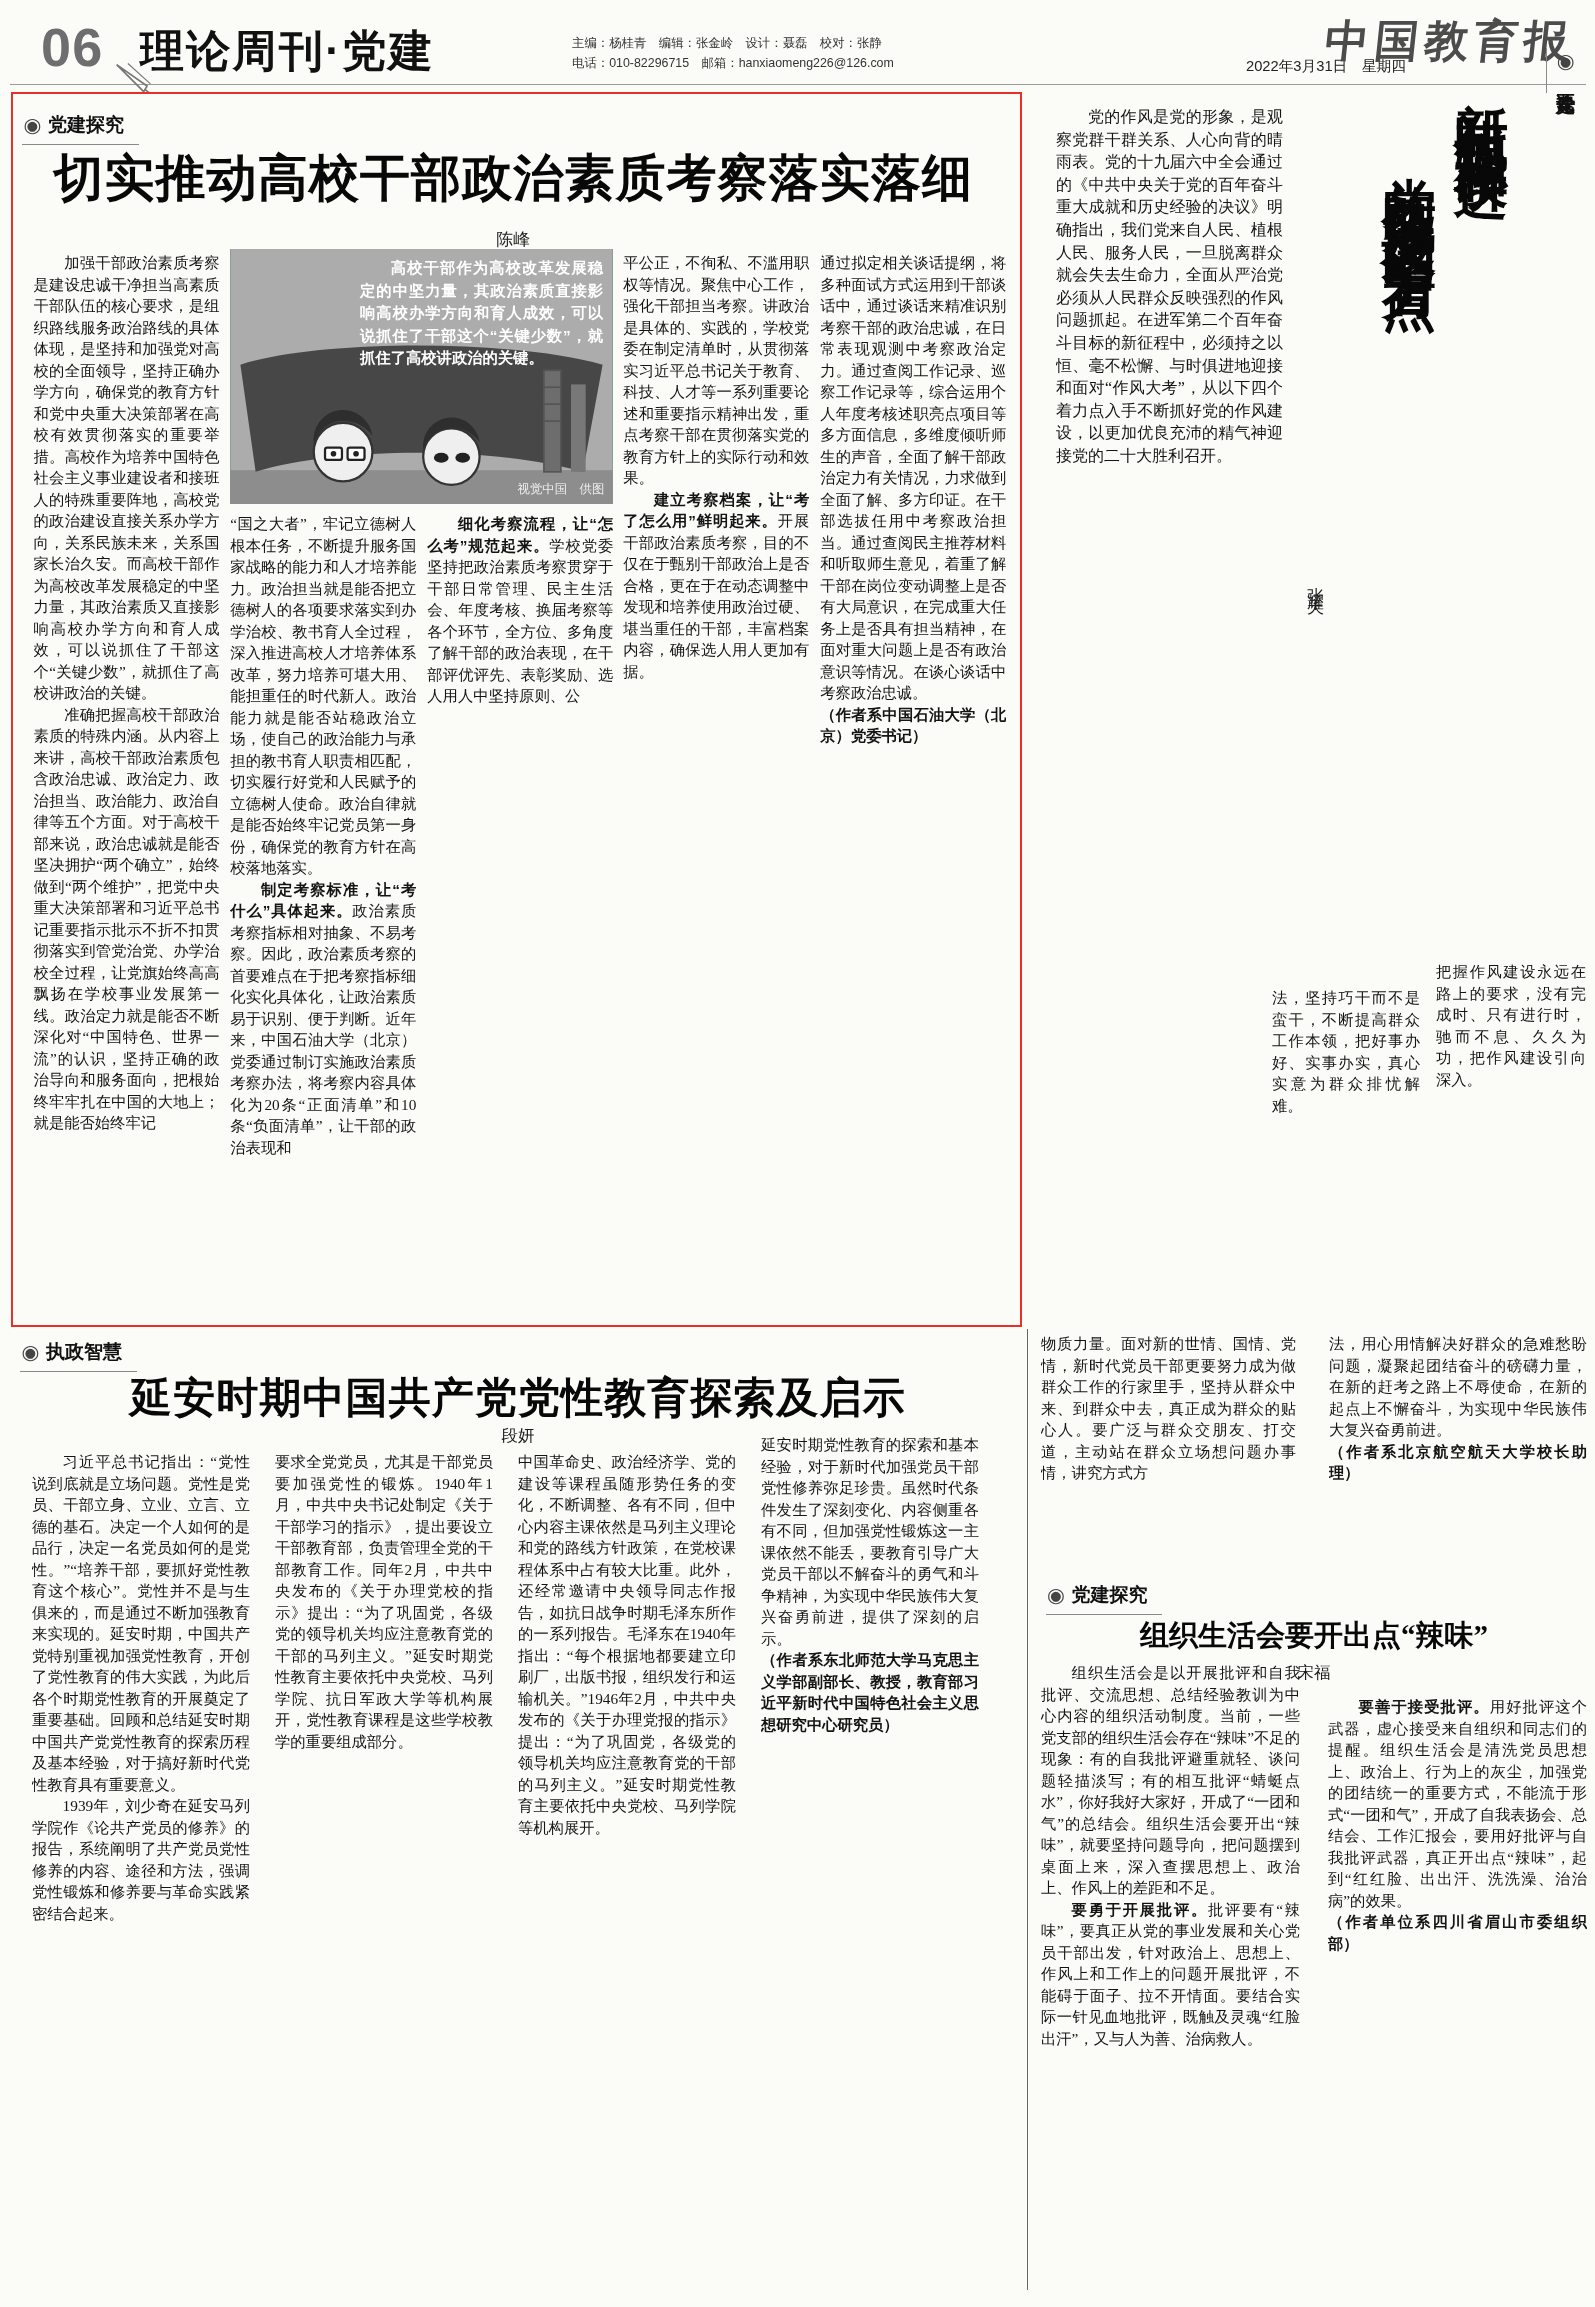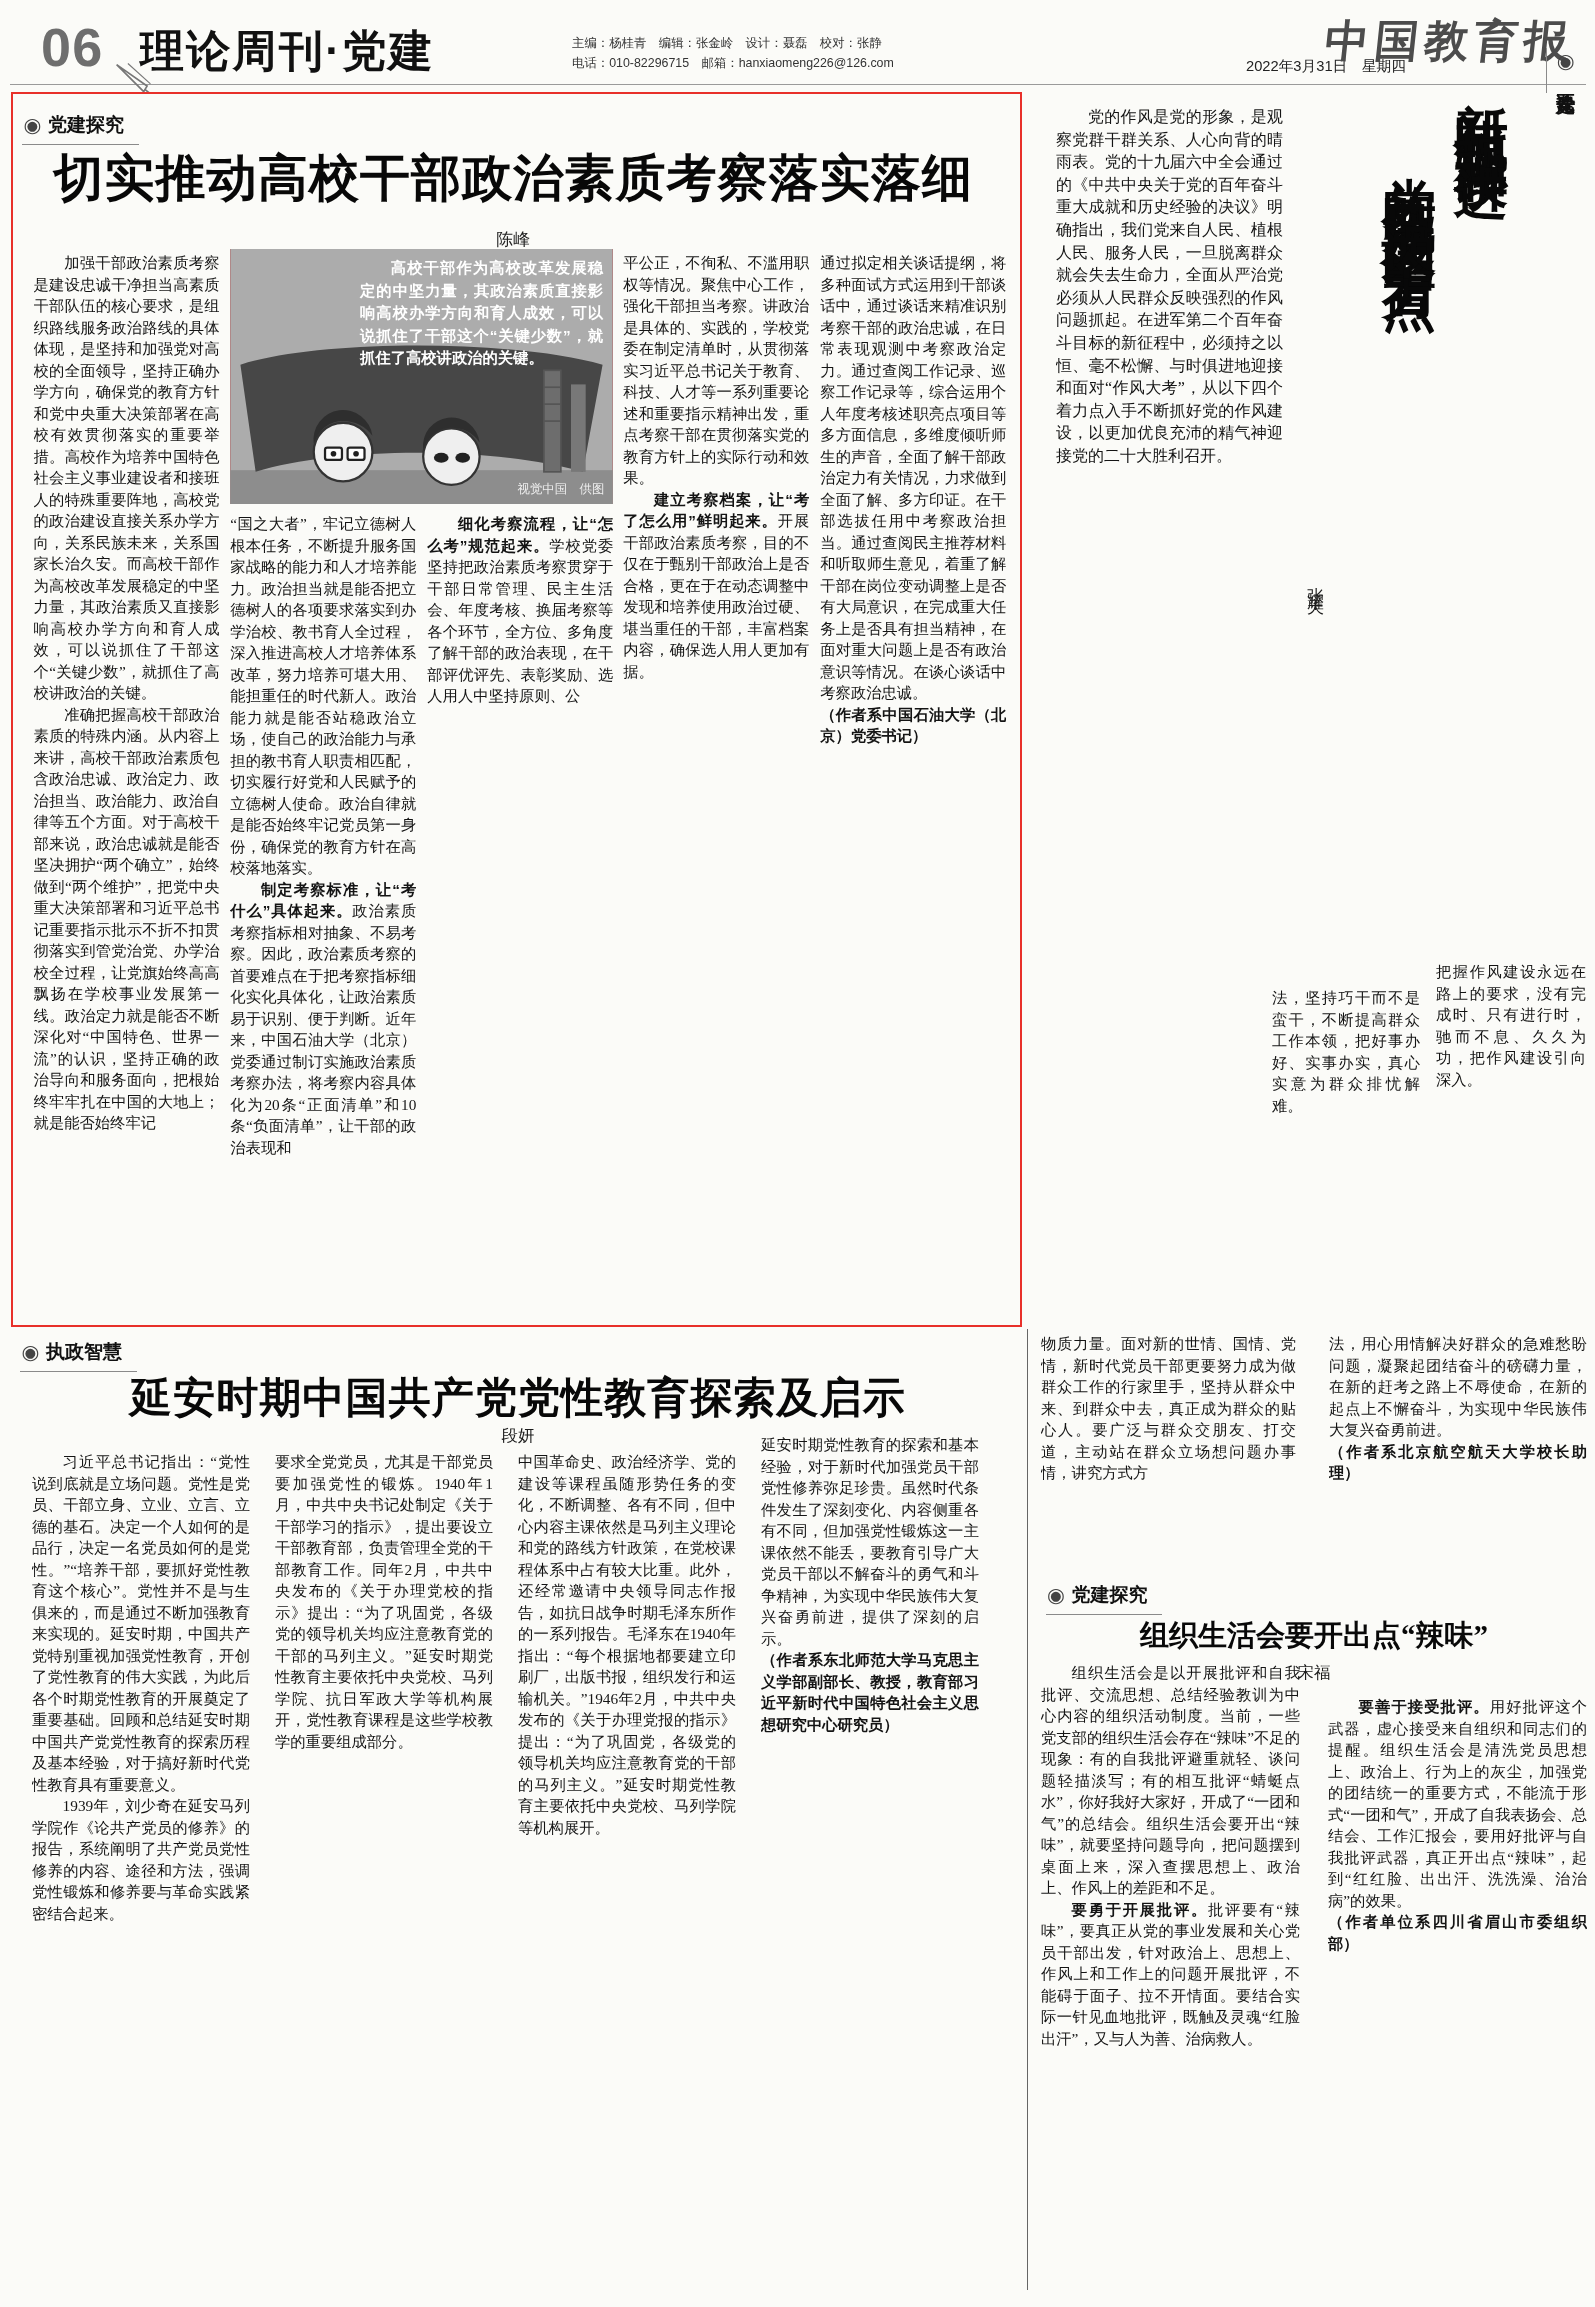--- a/index.html
+++ b/index.html
@@ -26,21 +26,21 @@
   .col{position:absolute;overflow:hidden;text-align:justify;font-size:15.3px;line-height:21.5px;color:#141414;}
   .col p{margin:0;text-indent:2em;}
   .col p.ni{text-indent:0;}
   .col .lead{font-weight:700;font-family:"Liberation Sans","DejaVu Sans",sans-serif;}
   .col p.attrib{font-weight:700;font-family:"Liberation Sans","DejaVu Sans",sans-serif;}
   .vline{position:absolute;width:0;border-left:1.1px solid #555;}
   
   #redbox{position:absolute;left:11.3px;top:92px;width:1007px;height:1231px;border:2.8px solid #e8302a;background:#fbfbf8;}
   #main-title{position:absolute;left:17px;top:51px;width:966px;text-align:center;font-size:50px;letter-spacing:1.1px;}
   #main-byline{left:0;top:134px;width:1000px;}
-  #illu{position:absolute;left:217px;top:155px;width:383px;height:255px;background:#b91c1c;overflow:hidden;}
+  #illu{position:absolute;left:217px;top:155px;width:383px;height:255px;background:#15803d;overflow:hidden;}
   #illu svg{position:absolute;left:0;top:0;}
   #illu-text{position:absolute;right:10.2px;top:8px;width:243px;color:#fff;
     font:700 15.3px/22.6px "Liberation Sans","DejaVu Sans",sans-serif;text-align:justify;text-indent:2em;}
   #illu-credit{position:absolute;right:9px;bottom:5.7px;color:#eee;font:12.4px "Liberation Sans","DejaVu Sans",sans-serif;}
   
   .vkicker{position:absolute;writing-mode:vertical-rl;display:inline-flex;align-items:center;gap:5.7px;
     font:700 19px "Liberation Sans","DejaVu Sans",sans-serif;color:#111;
     border-left:1.7px solid #8a8a8a;padding:1.1px 4.5px 14.7px 5.7px;}
   .vkicker .dot{font-size:20.3px;color:#444;}
   .vtitle{position:absolute;writing-mode:vertical-rl;font-weight:900;

